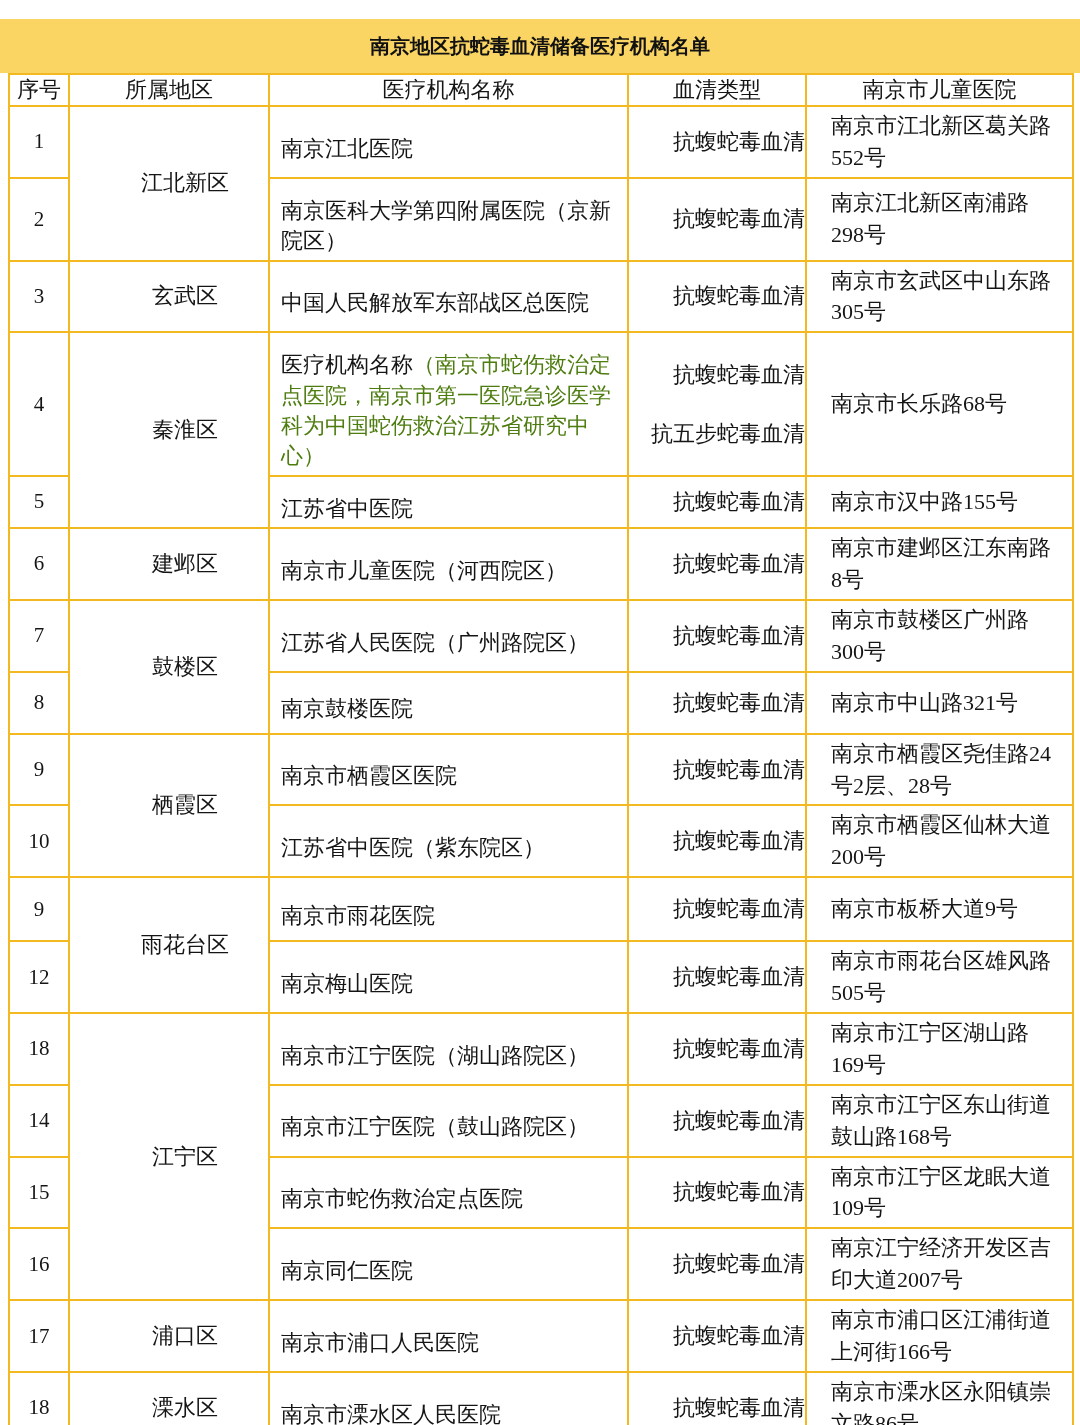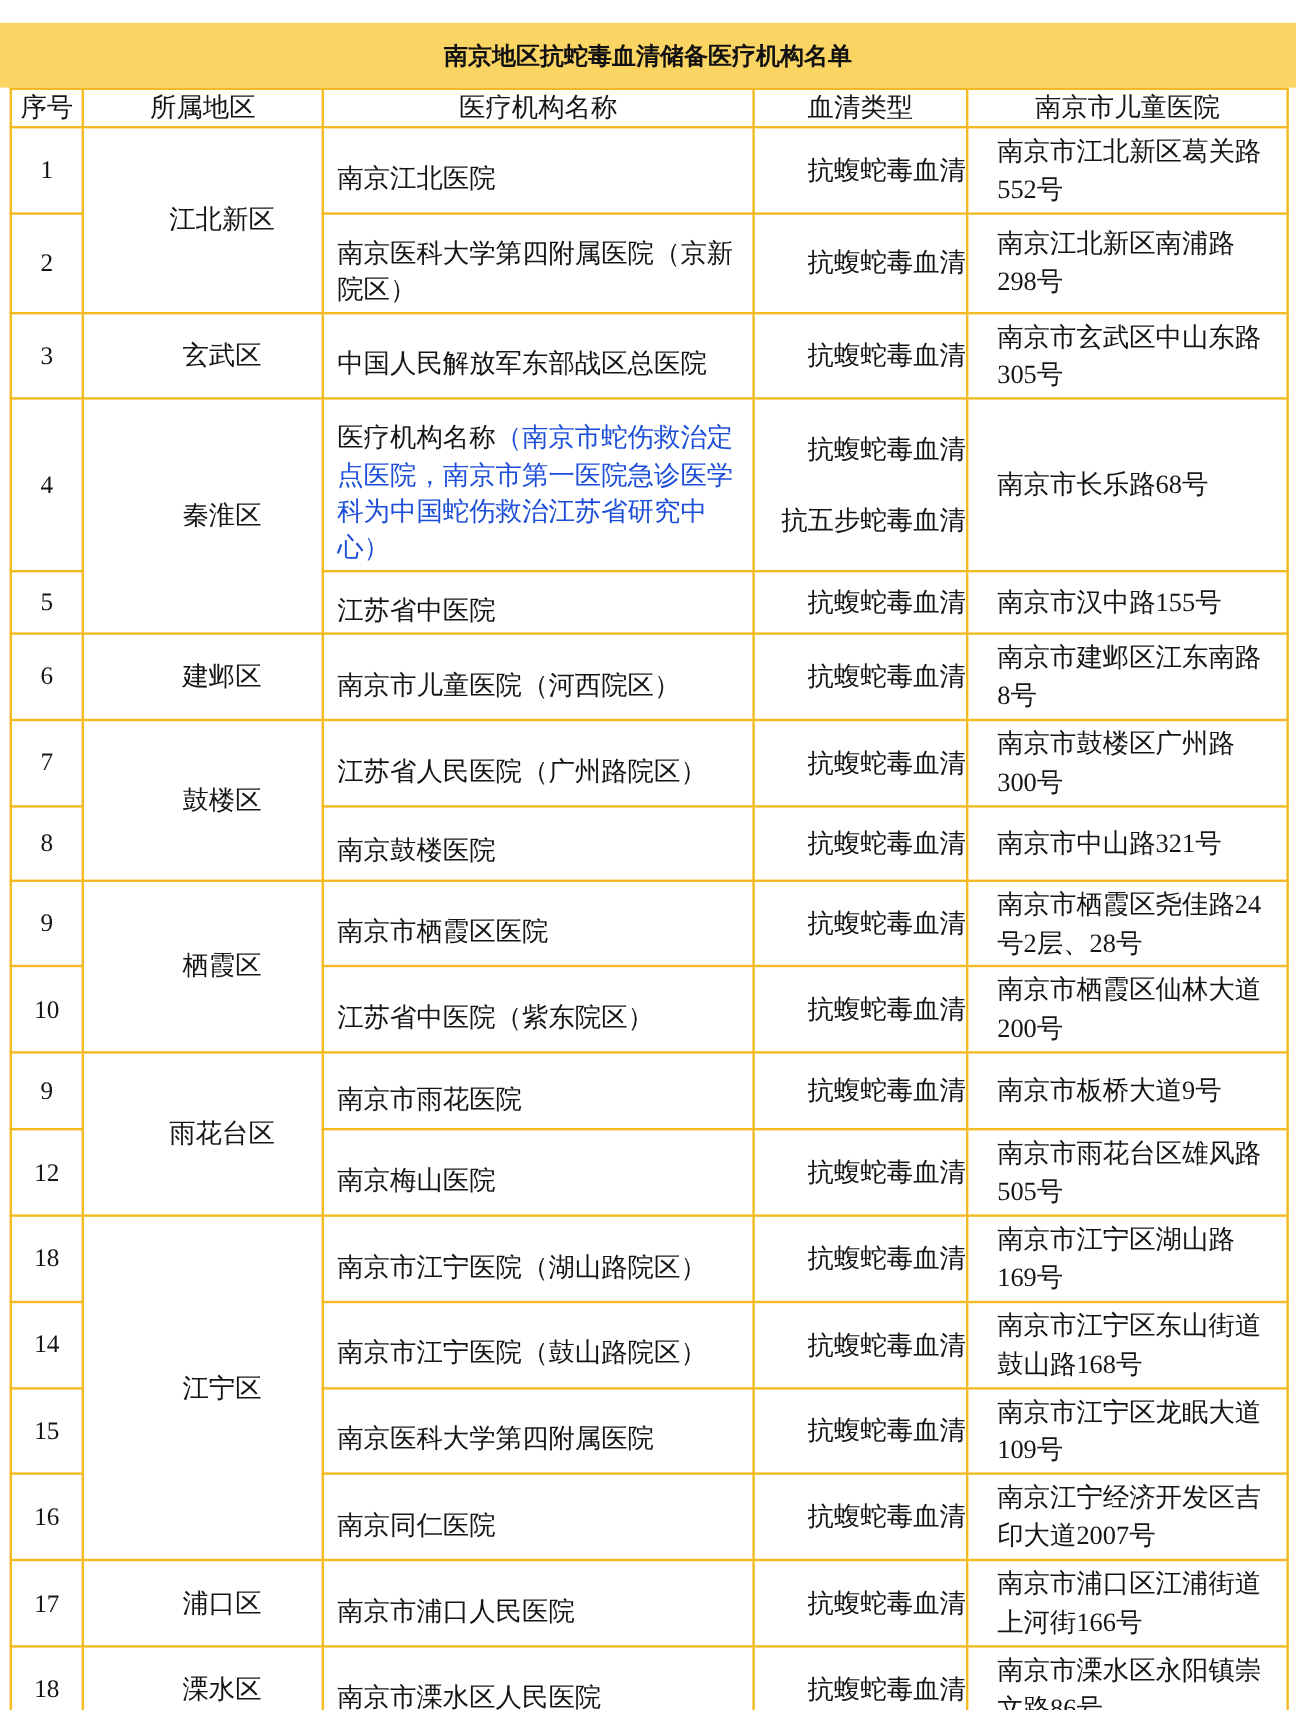--- a/index.html
+++ b/index.html
@@ -29,21 +29,21 @@
   tr.h52{height:52px;} tr.h60{height:60px;}
   tr.h62{height:62px;} tr.h64{height:64px;} tr.h66{height:66px;}
   tr.h68{height:68px;} tr.h128{height:128px;}
   col.c1{width:60px;} col.c2{width:200px;} col.c3{width:359px;}
   col.c4{width:178px;} col.c5{width:267px;}
   .c-no{text-align:center;font-size:21px;}
   .c-dist{text-align:center;font-size:22px;padding-left:32px;}
   .c-name{text-align:left;padding:17px 10px 3px 11px;line-height:1.38;}
   .c-serum{text-align:right;}
   .c-addr{text-align:left;padding:3px 12px 3px 24px;line-height:1.45;}
-  .red{color:#1d4ed8;}
+  .red{color:#4d7c0f;}
   .serum-stack{
     display:flex;flex-direction:column;justify-content:space-around;
     height:118px;
   }
 </style>
 </head>
 <body>
 
 <div class="page">
 
@@ -160,21 +160,21 @@
           <td class="c-addr">南京市江宁区湖山路169号</td>
         </tr>
         <tr class="h64">
           <td class="c-no">14</td>
           <td class="c-name">南京市江宁医院（鼓山路院区）</td>
           <td class="c-serum">抗蝮蛇毒血清</td>
           <td class="c-addr">南京市江宁区东山街道鼓山路168号</td>
         </tr>
         <tr class="h64">
           <td class="c-no">15</td>
-          <td class="c-name">南京医科大学第四附属医院</td>
+          <td class="c-name">南京市蛇伤救治定点医院</td>
           <td class="c-serum">抗蝮蛇毒血清</td>
           <td class="c-addr">南京市江宁区龙眠大道109号</td>
         </tr>
         <tr class="h62">
           <td class="c-no">16</td>
           <td class="c-name">南京同仁医院</td>
           <td class="c-serum">抗蝮蛇毒血清</td>
           <td class="c-addr">南京江宁经济开发区吉印大道2007号</td>
         </tr>
         <tr class="h62">

